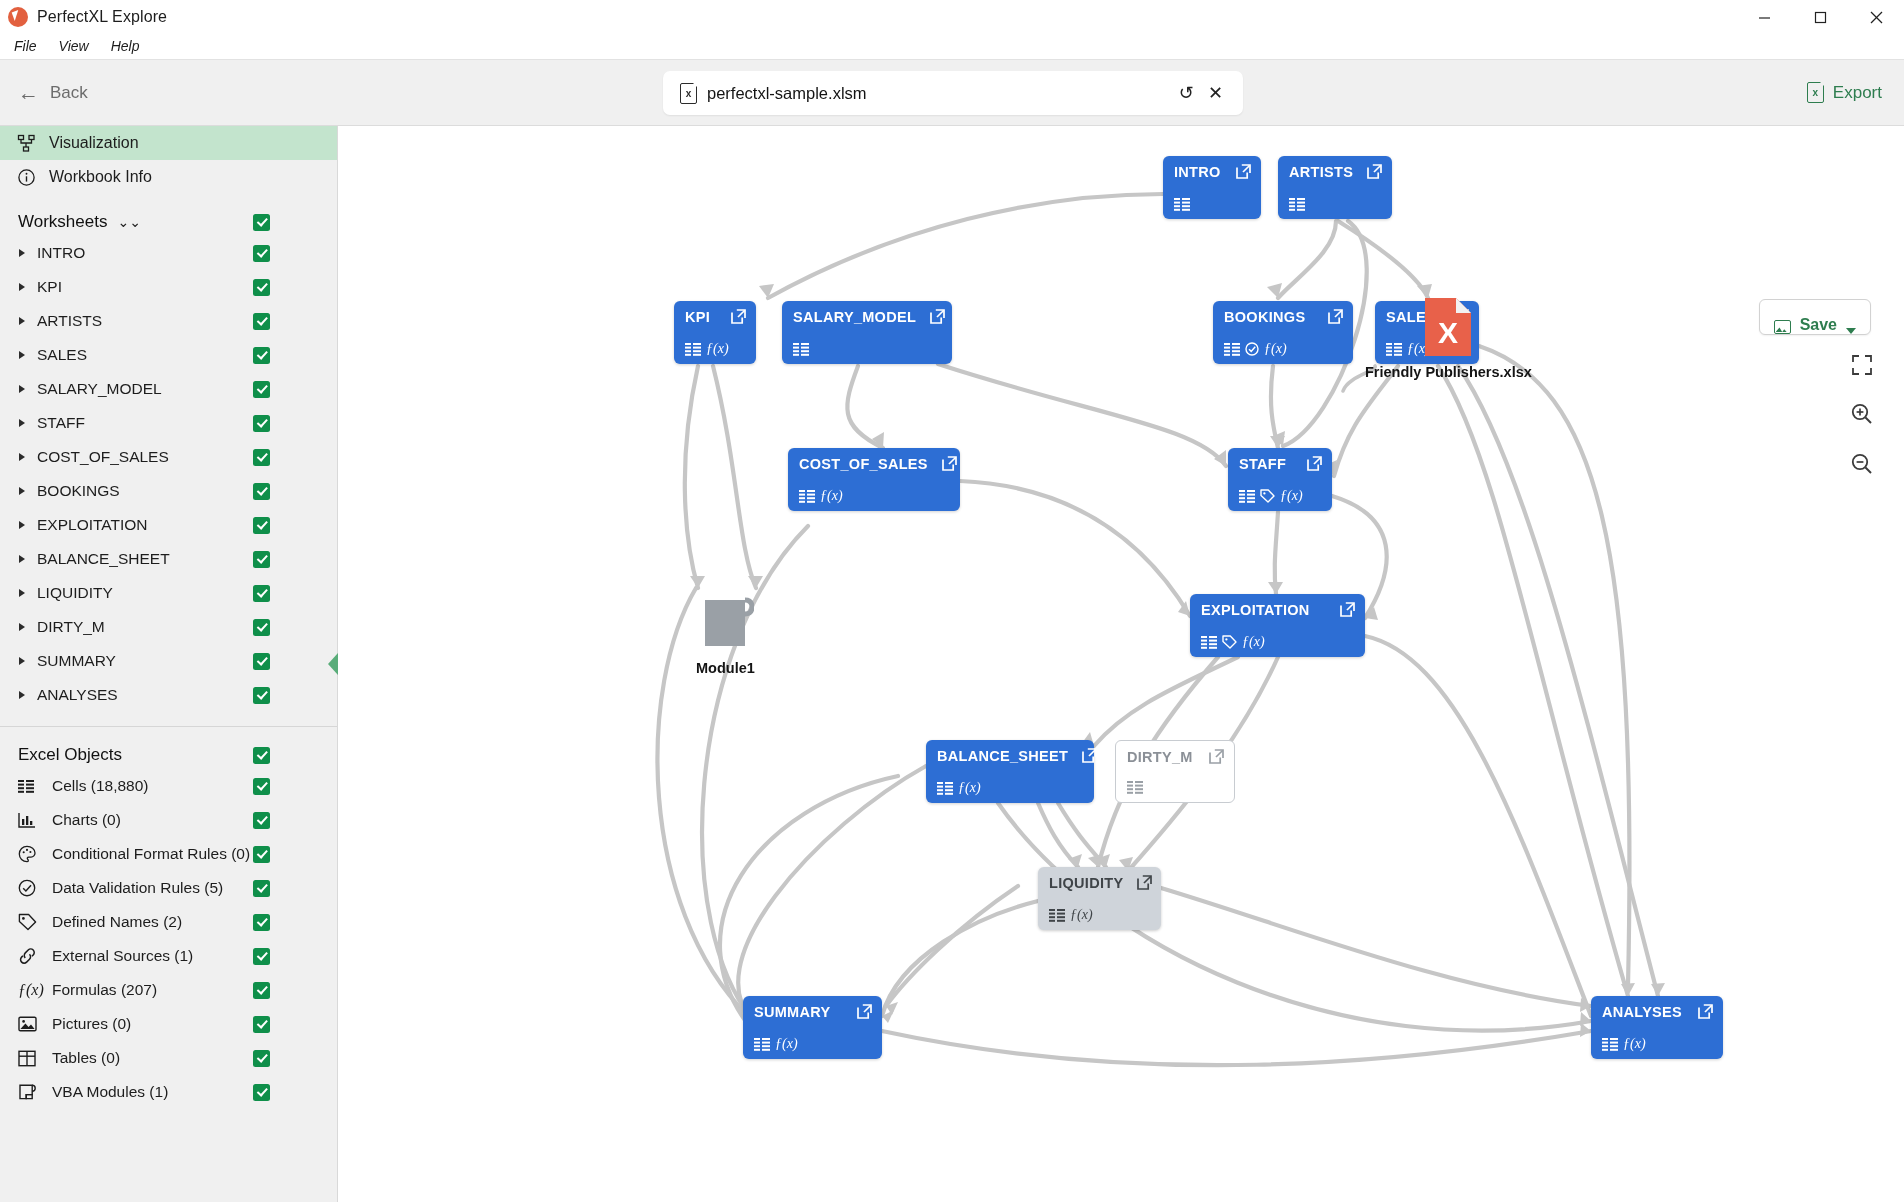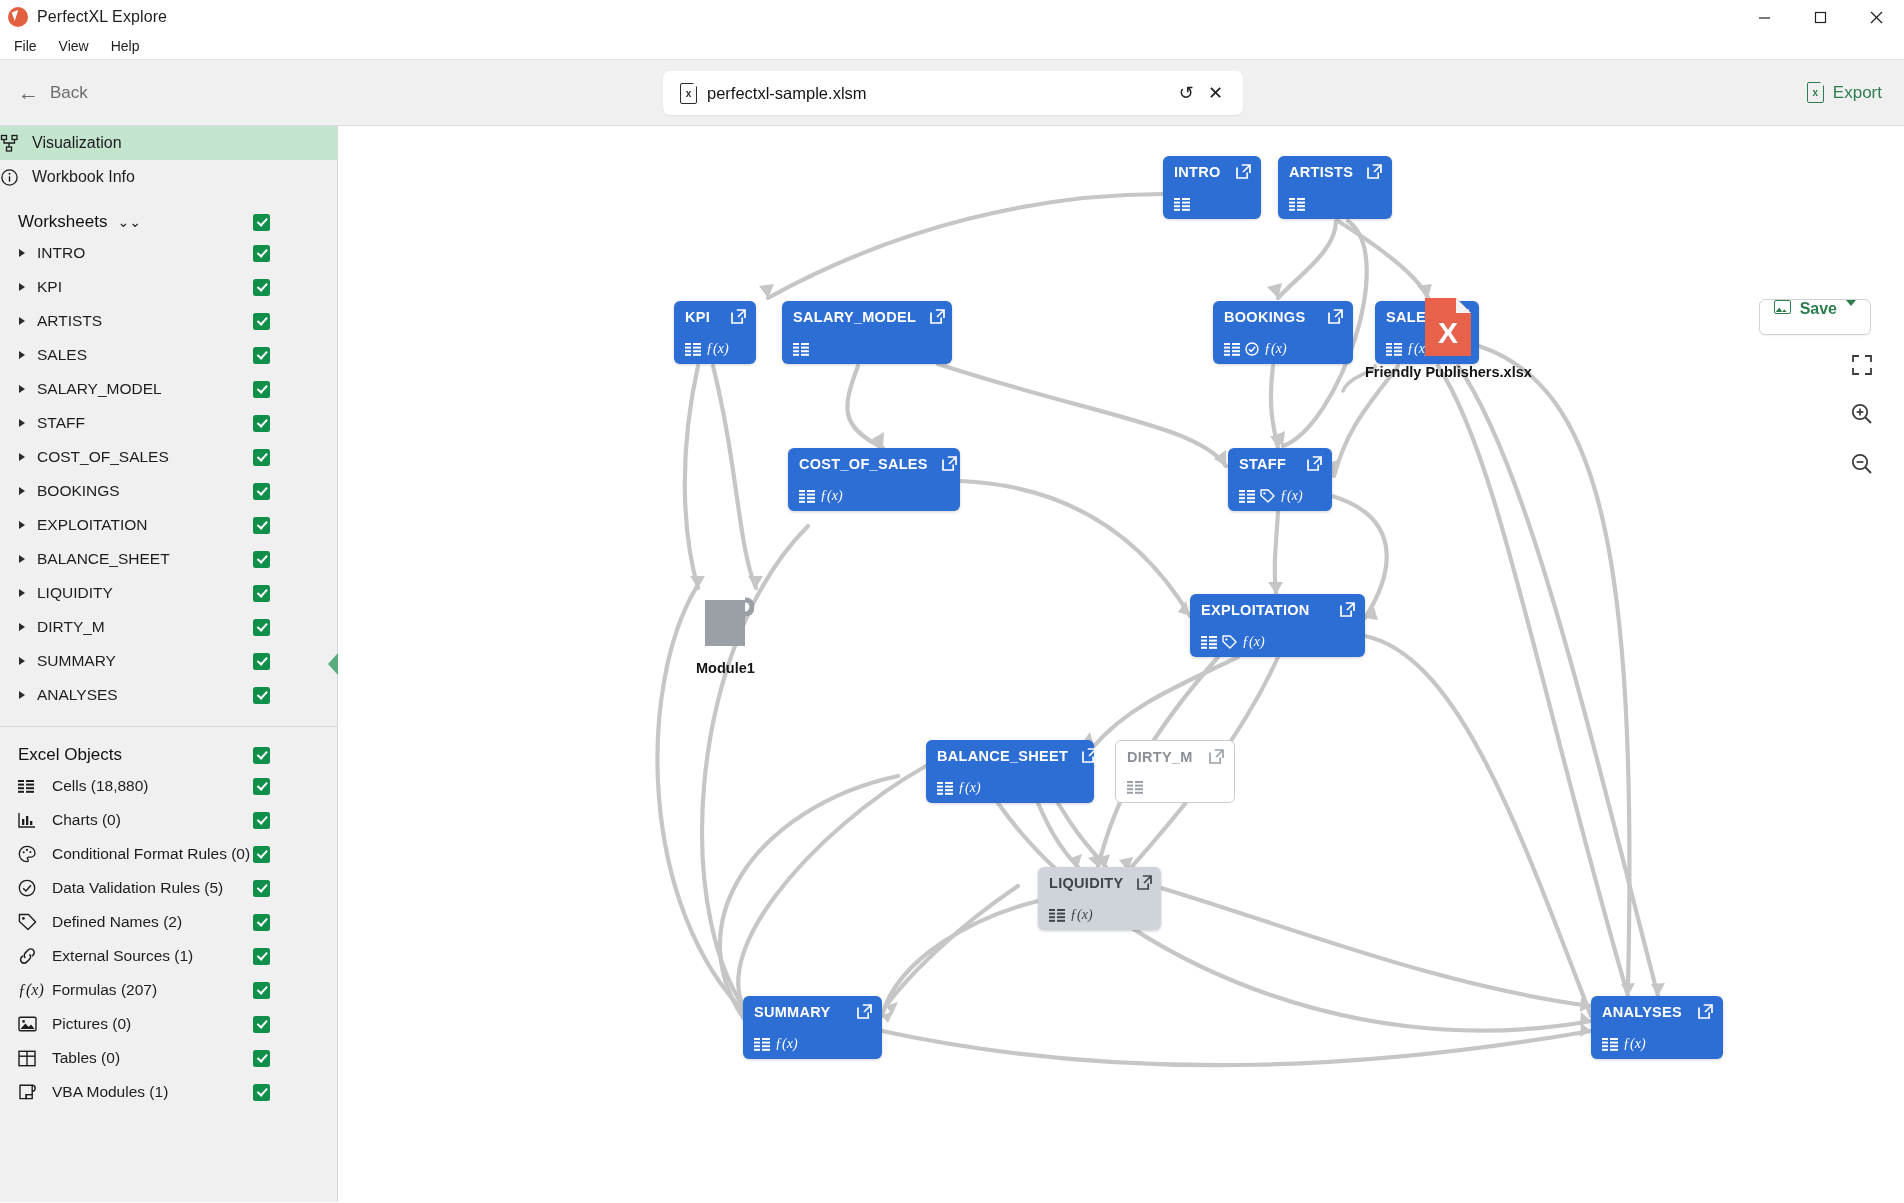--- a/index.html
+++ b/index.html
@@ -32,21 +32,21 @@
   .win-buttons { position: absolute; right: 0; top: 0; display: flex; height: 34px; }
   .win-btn {
     width: 56px; height: 34px; display: flex; align-items: center; justify-content: center;
     cursor: default;
   }
   .win-btn svg { display: block; }
 
   
   .menubar {
     height: 26px; display: flex; align-items: center; background: #ffffff;
-    padding-left: 11px; border-bottom: 1px solid #e2e2e2;
+    padding-left: 11px; border-bottom: 1px solid #e2e2e2; font-style: italic;
   }
   .menu-item {
     font-size: 14px; color: #1d1d1d; padding: 2px 10px 3px 3px; margin-right: 9px;
     cursor: default;
   }
 
   
   .toolbar {
     height: 66px; background: #f0f0f0; border-bottom: 1px solid #dcdcdc;
     display: flex; align-items: center; position: relative;
@@ -91,21 +91,21 @@
   
   .body-split { display: flex; height: calc(1203px - 34px - 26px - 67px); }
 
   
   .sidebar {
     width: 338px; background: #f0f0f0; border-right: 1px solid #d9d9d9;
     position: relative; display: flex; flex-direction: column;
   }
   .nav-row {
     height: 34px; display: flex; align-items: center; gap: 13px;
-    font-size: 16px; color: #1d1d1d; cursor: pointer;
+    padding-left: 17px; font-size: 16px; color: #1d1d1d; cursor: pointer;
   }
   .nav-row.active { background: #c3e4cd; }
   .sb-scroll { overflow: hidden; }
   .sec-head {
     display: flex; align-items: center; padding-left: 18px;
     margin-top: 18px; margin-bottom: 4px; gap: 10px;
   }
   .sec-title { font-size: 17px; font-weight: normal; color: #111; }
   .chev-dd { color: #1d1d1d; font-size: 14px; line-height: 1; }
   .ws-row {
@@ -148,21 +148,21 @@
   .canvas-wrap { flex: 1; position: relative; background: #ffffff; overflow: hidden; }
   .canvas-svg { position: absolute; left: 0; top: 0; }
   .zoom-tools {
     position: absolute; right: 30px; top: 228px;
     display: flex; flex-direction: column; gap: 22px; align-items: center;
   }
   .zt { cursor: pointer; color: #3c3c3c; }
   .save-btn {
     position: absolute; right: 33px; top: 173px;
     height: 36px; background: #ffffff; border: 1px solid #d2d2d2; border-radius: 6px;
-    display: flex; align-items: flex-start; gap: 9px; padding: 0 14px;
+    display: flex; align-items: flex-end; gap: 9px; padding: 0 14px;
     color: #2e7d4f; font-size: 16px; font-weight: bold; cursor: pointer;
     box-shadow: 0 1px 2px rgba(0,0,0,.06);
   }
   .save-pic {
     width: 17px; height: 14px; border: 1.8px solid #2e7d4f; border-radius: 2px;
     position: relative; flex: none;
   }
   .save-pic::after {
     content:""; position:absolute; left:1px; bottom:1px; width:11px; height:6px;
     background:#2e7d4f; clip-path: polygon(0 100%, 35% 25%, 60% 100%, 78% 55%, 100% 100%);

